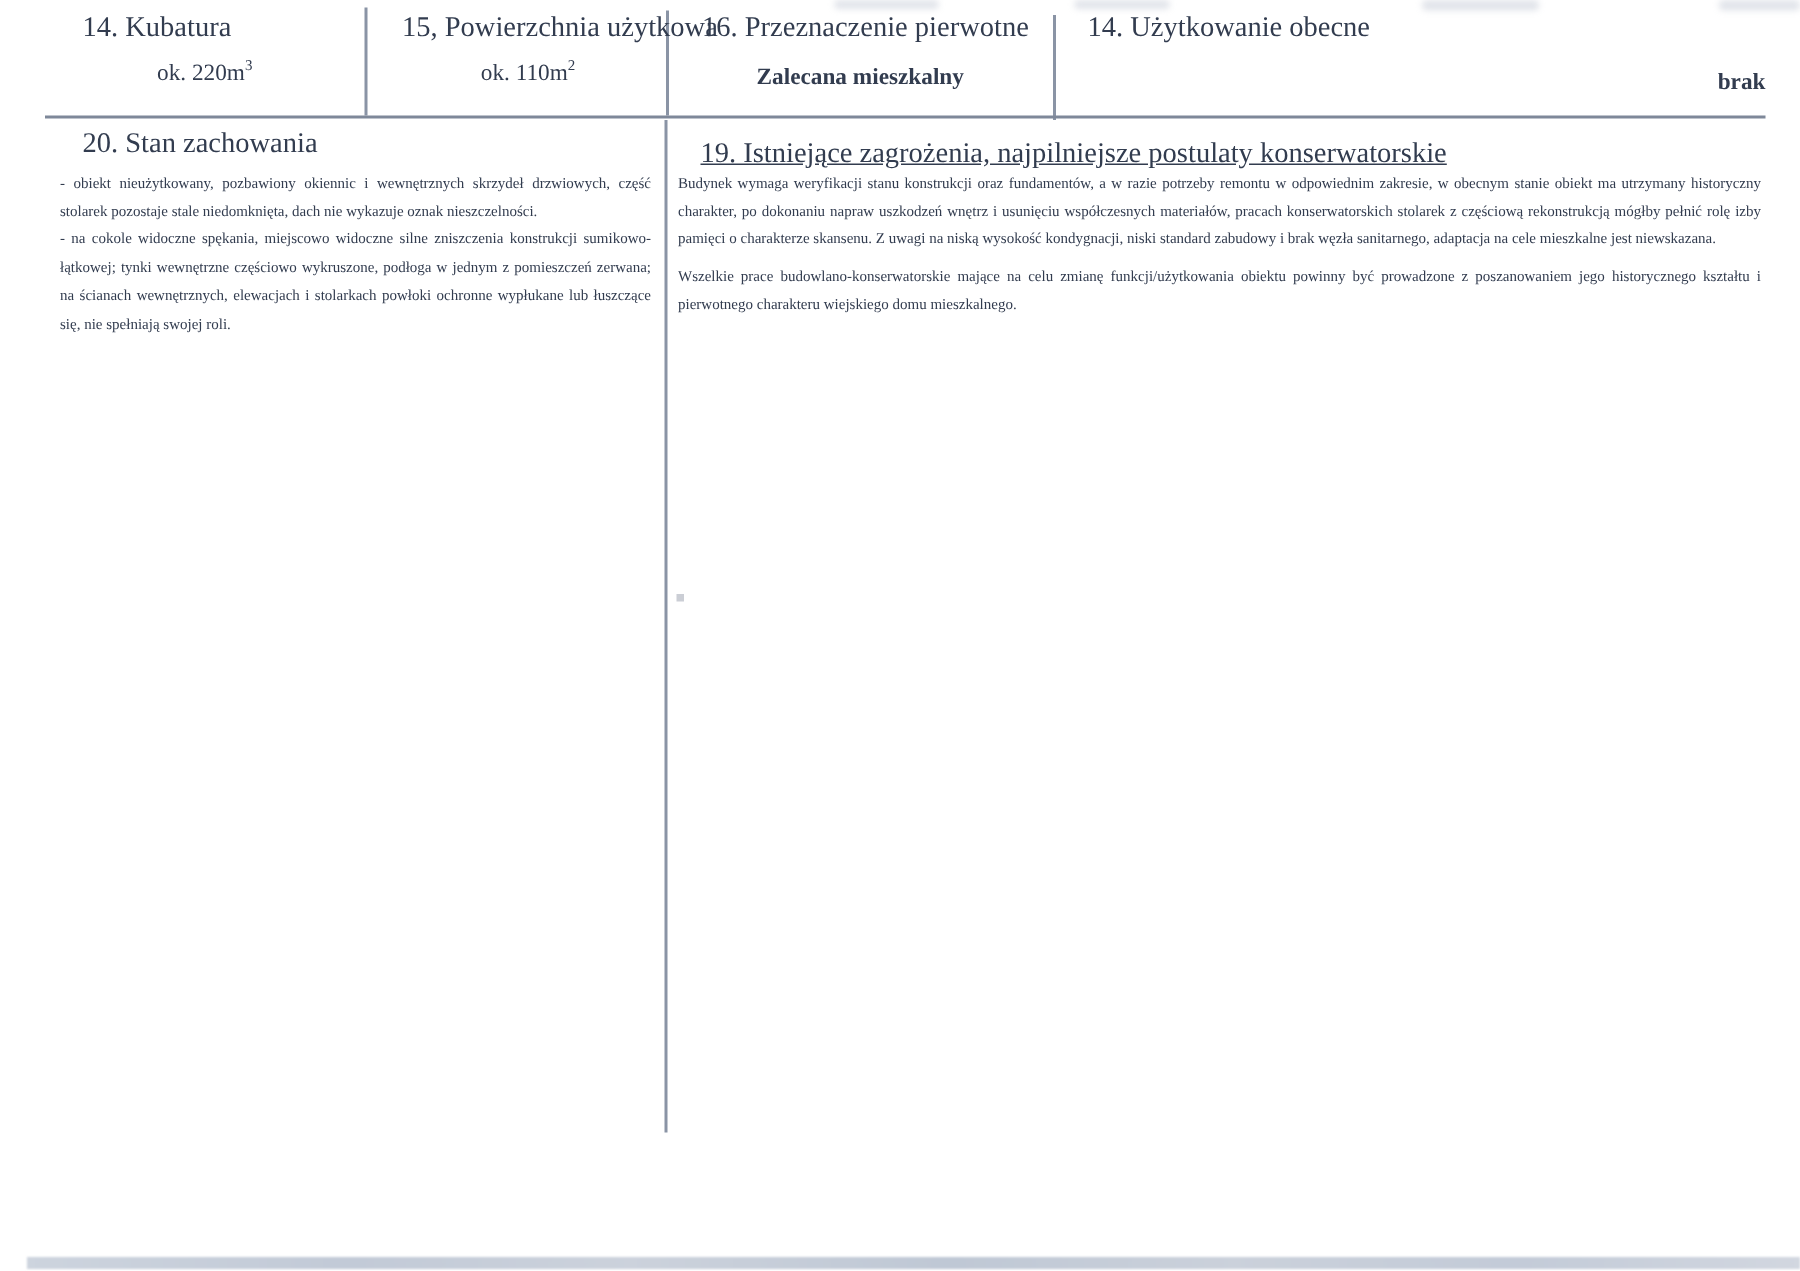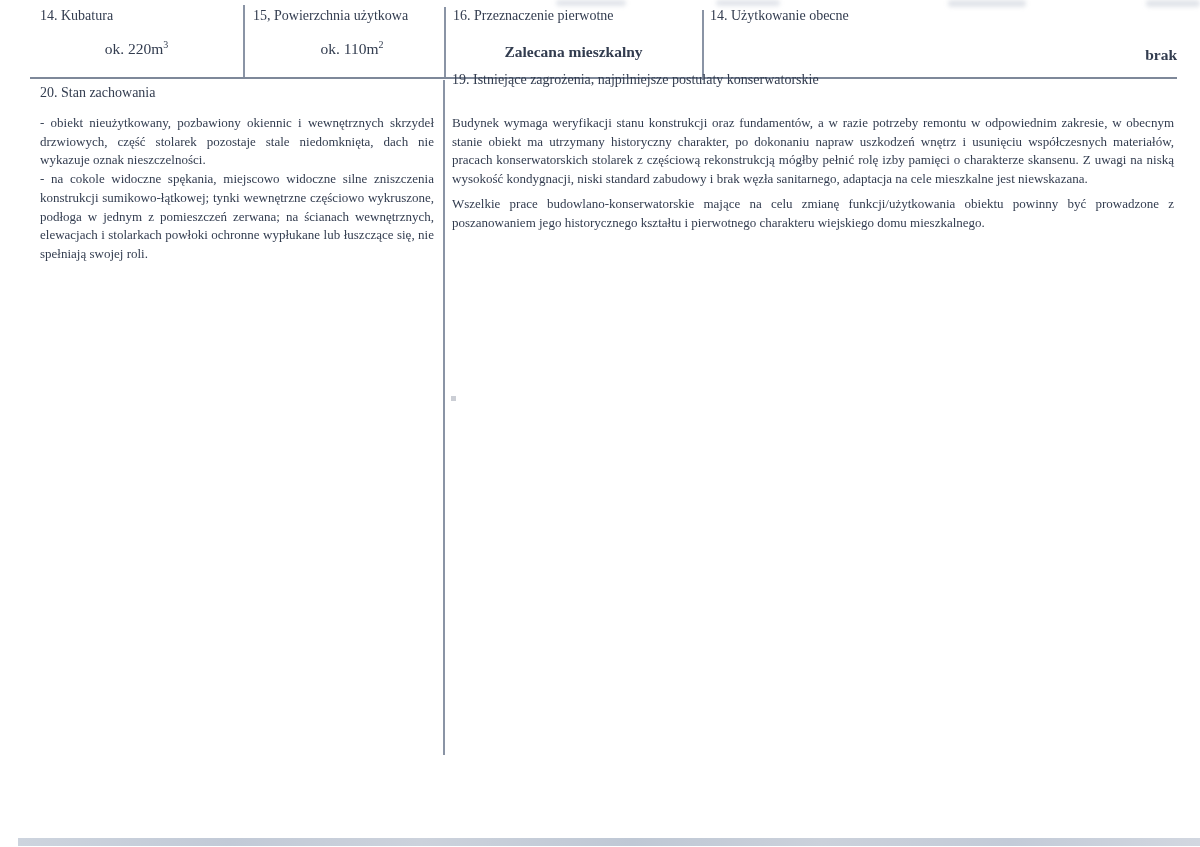--- a/index.html
+++ b/index.html
@@ -9,33 +9,34 @@
     font-family:"Liberation Serif","DejaVu Serif",serif;
     color:#323c4f;
     position:relative;
     overflow:hidden;
   }
   .page{position:absolute;left:0;top:0;width:1200px;height:847px;}
   .vline{position:absolute;width:2px;background:#8a94a5;}
   .hline{position:absolute;height:2px;background:#7e8899;}
   .cell-label{
     position:absolute;
-    font-size:14px;
+    font-size:19px;
     white-space:nowrap;
+    margin-left:15px;
   }
   .cell-value{
     position:absolute;
     font-size:15.5px;
     text-align:center;
   }
   .bold{font-weight:bold;}
   sup{font-size:10px;vertical-align:super;line-height:0;}
   .body-text{
     position:absolute;
-    font-size:13px;
+    font-size:10px;
     line-height:18.7px;
     text-align:justify;
   }
   .body-text p{margin:0;}
   .body-text p.gap{margin-top:6px;}
   .scan-smudge{
     position:absolute;
     background:rgba(148,158,178,0.28);
     filter:blur(2px);
     border-radius:3px;
@@ -82,21 +83,21 @@
 
   <div class="cell-label" style="left:710px;top:8px;">14. Użytkowanie obecne</div>
   <div class="cell-value bold" style="left:702px;top:46px;width:475px;text-align:right;">brak</div>
 
   <div class="cell-label" style="left:40px;top:85px;">20. Stan zachowania</div>
   <div class="body-text" style="left:40px;top:114px;width:394px;">
     <p>- obiekt nieużytkowany, pozbawiony okiennic i wewnętrznych skrzydeł drzwiowych, część stolarek pozostaje stale niedomknięta, dach nie wykazuje oznak nieszczelności.</p>
     <p>- na cokole widoczne spękania, miejscowo widoczne silne zniszczenia konstrukcji sumikowo-łątkowej; tynki wewnętrzne częściowo wykruszone, podłoga w jednym z pomieszczeń zerwana; na ścianach wewnętrznych, elewacjach i stolarkach powłoki ochronne wypłukane lub łuszczące się, nie spełniają swojej roli.</p>
   </div>
 
-  <div class="cell-label" style="left:452px;top:72px;">19. Istniejące zagrożenia, najpilniejsze postulaty konserwatorskie</div>
+  <div class="cell-label" style="left:452px;top:92px;text-decoration:underline;">19. Istniejące zagrożenia, najpilniejsze postulaty konserwatorskie</div>
   <div class="body-text" style="left:452px;top:114px;width:722px;">
     <p>Budynek wymaga weryfikacji stanu konstrukcji oraz fundamentów, a w razie potrzeby remontu w odpowiednim zakresie, w obecnym stanie obiekt ma utrzymany historyczny charakter, po dokonaniu napraw uszkodzeń wnętrz i usunięciu współczesnych materiałów, pracach konserwatorskich stolarek z częściową rekonstrukcją mógłby pełnić rolę izby pamięci o charakterze skansenu. Z uwagi na niską wysokość kondygnacji, niski standard zabudowy i brak węzła sanitarnego, adaptacja na cele mieszkalne jest niewskazana.</p>
     <p class="gap">Wszelkie prace budowlano-konserwatorskie mające na celu zmianę funkcji/użytkowania obiektu powinny być prowadzone z poszanowaniem jego historycznego kształtu i pierwotnego charakteru wiejskiego domu mieszkalnego.</p>
   </div>
 
   <div class="speck"></div>
 
   <div class="bottom-band"></div>
 
 </div>

